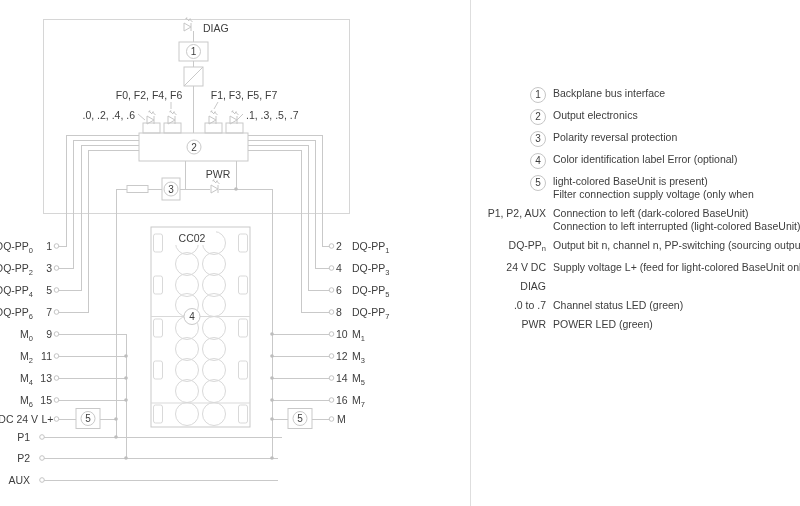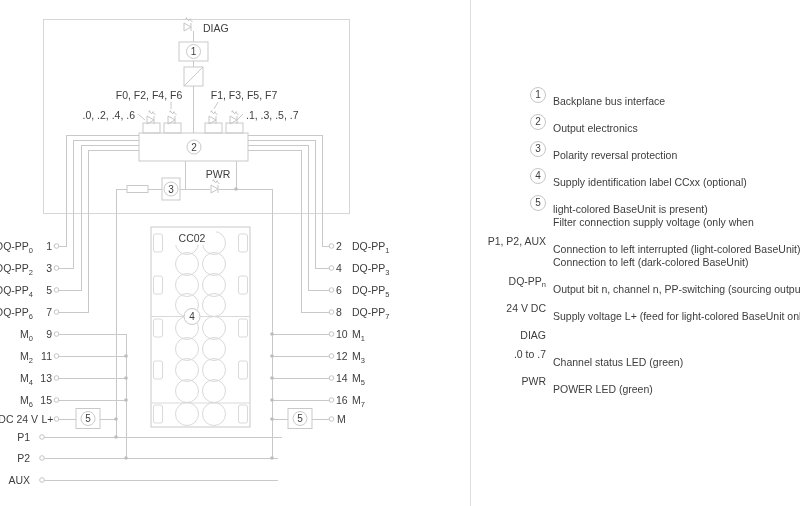--- a/index.html
+++ b/index.html
@@ -19,21 +19,21 @@
   .ledg{stroke:#c6c6c6;stroke-width:1;fill:none;}
   text{font-family:"Liberation Sans", sans-serif;fill:#3d3d3d;font-size:10.5px;}
   text.cnum{font-size:10px;}
   tspan.sub{font-size:7.5px;}
   .divider{position:absolute;left:470px;top:0;width:1px;height:506px;background:#dedede;}
   #legend{position:absolute;left:478px;top:87px;width:320px;}
   .lrow{display:flex;margin-bottom:6px;}
   .lkey{width:68px;flex:none;text-align:right;font-size:10.5px;line-height:13px;white-space:nowrap;}
   .lkey .num{display:inline-block;width:14px;height:14px;border:1px solid #c6c6c6;border-radius:50%;
     font-size:10px;line-height:14px;text-align:center;color:#3d3d3d;}
-  .ldesc{margin-left:7px;font-size:10.5px;line-height:13px;white-space:nowrap;margin-top:8px;}
+  .ldesc{margin-left:7px;font-size:10.5px;line-height:13px;white-space:nowrap;}
   .sub{font-size:7.5px;vertical-align:-2px;}
 </style>
 </head>
 <body>
 
 <svg id="diagram-svg" width="470" height="506" viewBox="0 0 470 506">
   <defs>
     <g id="led-glyph" class="ledg">
       <path d="M0,6 L0,14 L7,10 Z"></path>
       <line x1="7" y1="6" x2="7" y2="14"></line>
@@ -293,35 +293,35 @@
   </div>
   <div class="lrow">
     <div class="lkey"><span class="num">3</span></div>
     <div class="ldesc">
         <div>Polarity reversal protection</div>
       </div>
   </div>
   <div class="lrow">
     <div class="lkey"><span class="num">4</span></div>
     <div class="ldesc">
-        <div>Supply identification label CCxx (optional)</div>
+        <div>Color identification label Error (optional)</div>
       </div>
   </div>
   <div class="lrow">
     <div class="lkey"><span class="num">5</span></div>
     <div class="ldesc">
       <div>light-colored BaseUnit is present)</div>
       <div>Filter connection supply voltage (only when</div>
     </div>
   </div>
   <div class="lrow">
     <div class="lkey">P1, P2, AUX</div>
     <div class="ldesc">
+      <div>Connection to left (dark-colored BaseUnit)</div>
       <div>Connection to left interrupted (light-colored BaseUnit)</div>
-      <div>Connection to left (dark-colored BaseUnit)</div>
     </div>
   </div>
   <div class="lrow">
     <div class="lkey"><span>DQ-PP</span><span class="sub">n</span></div>
     <div class="ldesc">
         <div>Output bit n, channel n, PP-switching (sourcing output)</div>
       </div>
   </div>
   <div class="lrow">
     <div class="lkey">24 V DC</div>

